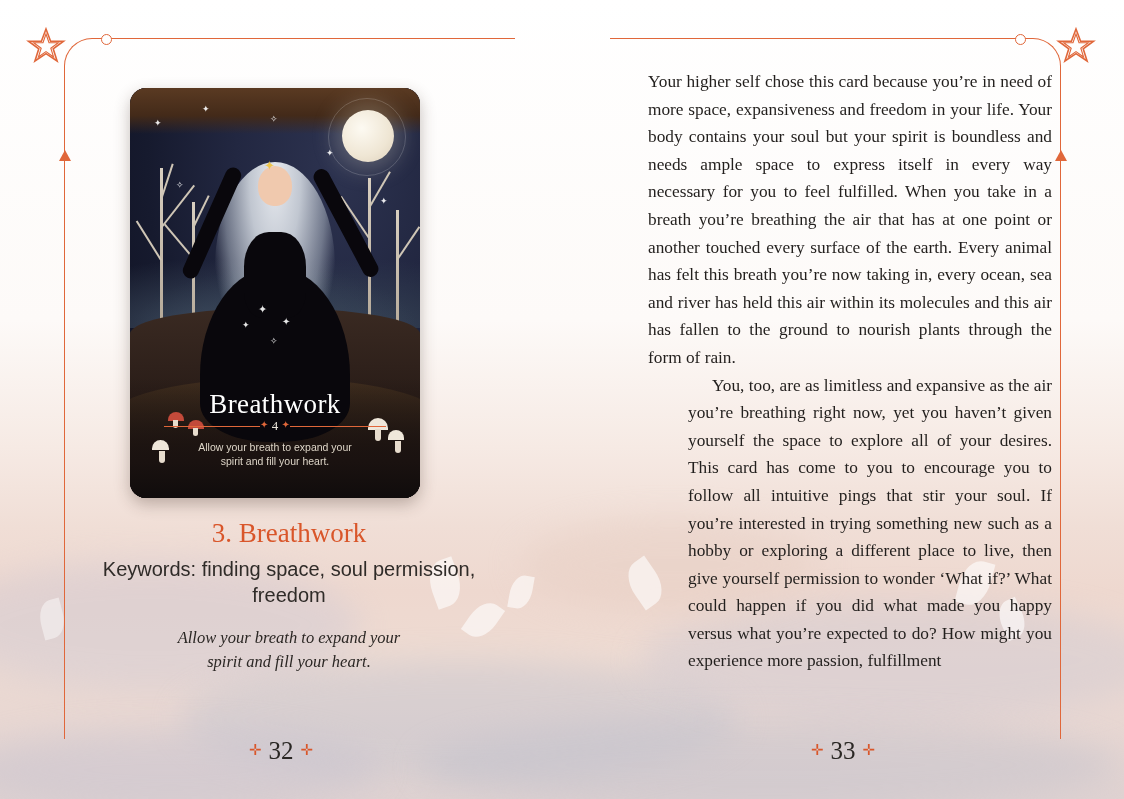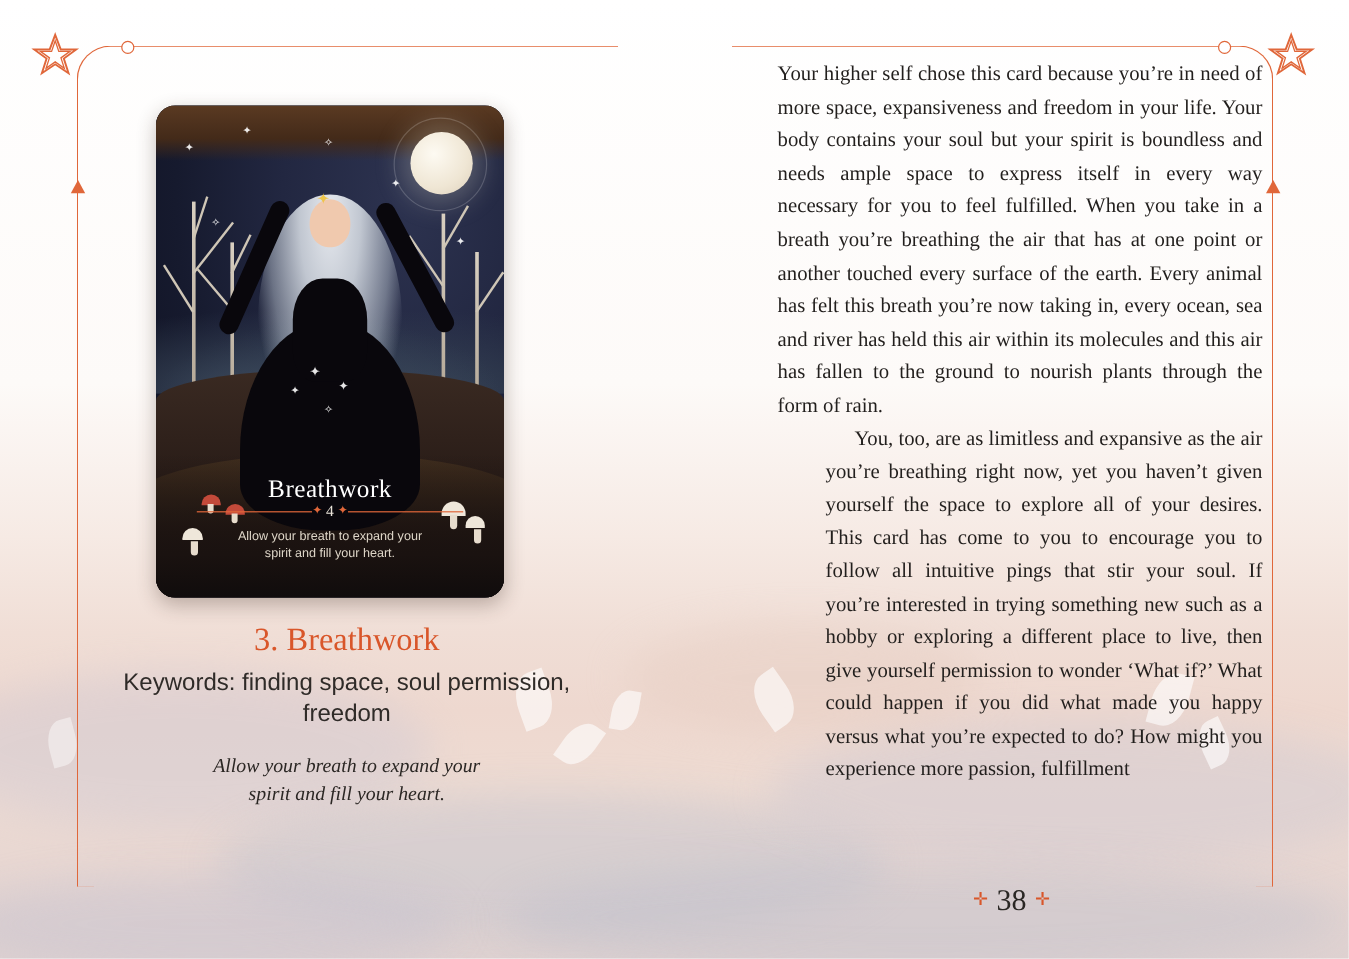--- a/index.html
+++ b/index.html
@@ -278,21 +278,21 @@
     width:6px; height:12px;
     background:#e7dccd;
     border-radius:0 0 3px 3px;
   }
   .card-title {
     position: absolute;
     left: 0; right: 0;
     bottom: 78px;
     text-align: center;
     color: #ffffff;
-    font-size: 21px;
+    font-size: 27px;
     letter-spacing: .4px;
     font-family: "Liberation Serif", serif;
   }
   .card-rule {
     position: absolute;
     bottom: 66px;
     left: 34px; right: 34px;
     height: 12px;
   }
   .card-rule .line {
@@ -345,21 +345,21 @@
     font-size: 16.5px;
     line-height: 1.45;
     font-style: italic;
     font-family: "Liberation Serif", serif;
   }
 
   
   .body-text {
     position: absolute;
     left: 86px;
-    top: 48px;
+    top: 68px;
     width: 404px;
     color: #221f1d;
     font-size: 17.3px;
     line-height: 27.6px;
     text-align: justify;
     font-family: "Liberation Serif", serif;
   }
   .body-text p { margin: 0; }
   .body-text p + p { text-indent: 24px; margin-left: 40px; }
 
@@ -481,20 +481,23 @@
       </div>
     </div>
 
     <div class="card-heading">3. Breathwork</div>
     <div class="keywords">Keywords: finding space, soul permission, freedom</div>
     <div class="quote">
       <div>Allow your breath to expand your</div>
       <div>spirit and fill your heart.</div>
     </div>
 
+    <div class="folio">
+      <span class="f-orn">✛</span><span>32</span><span class="f-orn">✛</span>
+    </div>
   </div>
 
   <div class="page right">
 
     <div class="frame frame-right"></div>
     <div class="node" style="left:457px; top:38px; margin-top:-4.5px; margin-left:-4.5px;"></div>
     <div class="arrow" style="left:498px; top:150px; margin-left:-5.2px;"></div>
 
     <div class="star" style="left:494px; top:26px;">
       <svg width="40" height="40" viewBox="0 0 40 40">
@@ -502,17 +505,17 @@
         <polygon points="20,8 23,16.8 32.3,16.8 24.8,22.2 27.6,31 20,25.6 12.4,31 15.2,22.2 7.7,16.8 17,16.8" fill="none" stroke="#e0673a" stroke-width="1.1"></polygon>
       </svg>
     </div>
 
     <div class="body-text">
       <p>Your higher self chose this card because you’re in need of more space, expansiveness and freedom in your life. Your body contains your soul but your spirit is boundless and needs ample space to express itself in every way necessary for you to feel fulfilled. When you take in a breath you’re breathing the air that has at one point or another touched every surface of the earth. Every animal has felt this breath you’re now taking in, every ocean, sea and river has held this air within its molecules and this air has fallen to the ground to nourish plants through the form of rain.</p>
       <p>You, too, are as limitless and expansive as the air you’re breathing right now, yet you haven’t given yourself the space to explore all of your desires. This card has come to you to encourage you to follow all intuitive pings that stir your soul. If you’re interested in trying something new such as a hobby or exploring a different place to live, then give yourself permission to wonder ‘What if?’ What could happen if you did what made you happy versus what you’re expected to do? How might you experience more passion, fulfillment</p>
     </div>
 
     <div class="folio">
-      <span class="f-orn">✛</span><span>38</span><span class="f-orn">✛</span>
+      <span class="f-orn">✛</span><span>33</span><span class="f-orn">✛</span>
     </div>
   </div>
 
 </div>
 
 </body></html>

